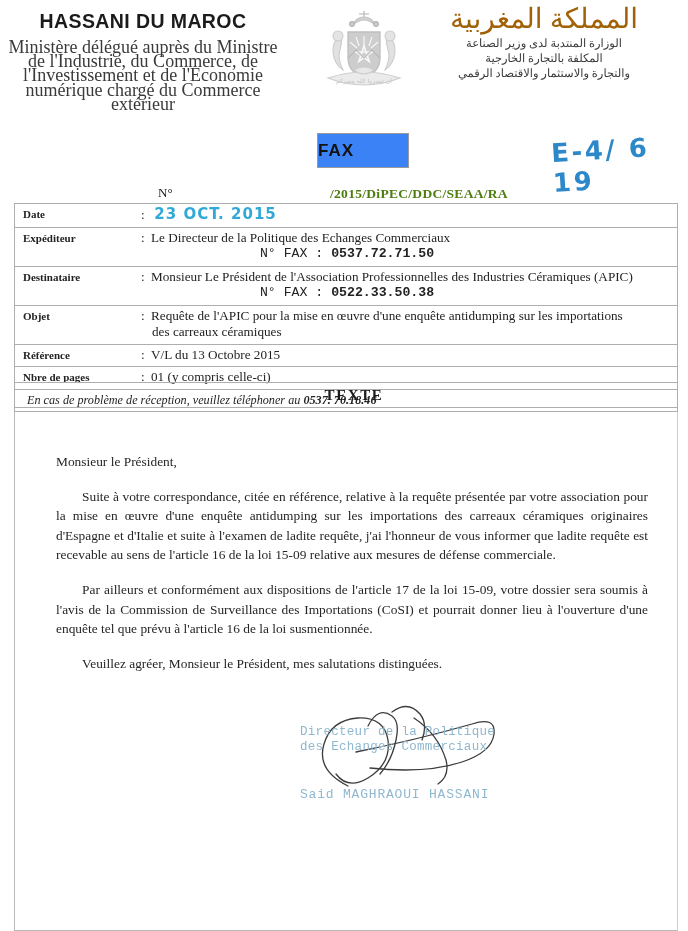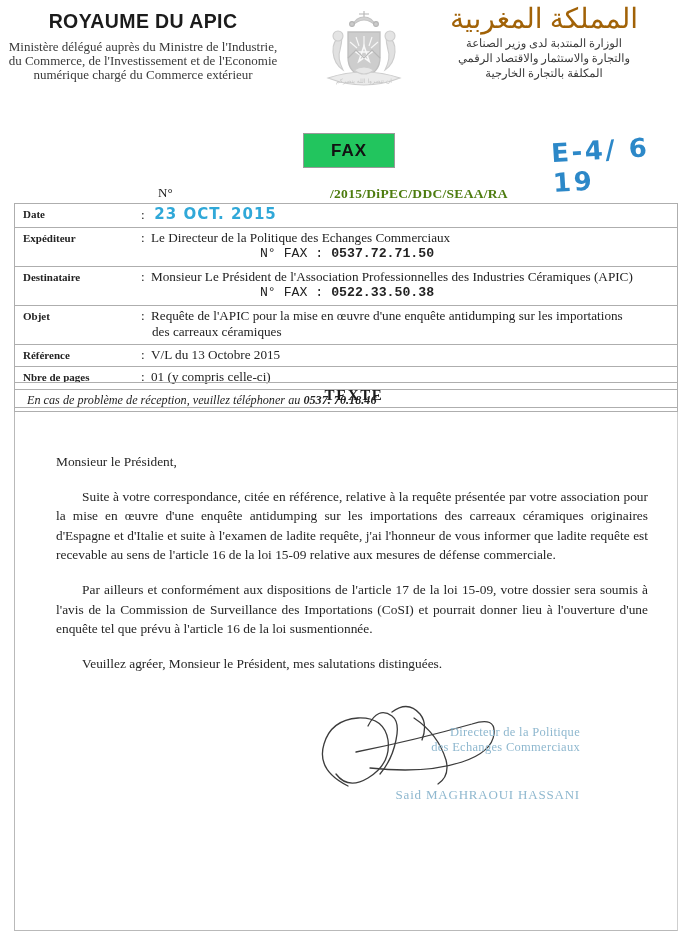--- a/index.html
+++ b/index.html
@@ -31,21 +31,21 @@
   }
   .kingdom-fr {
     font-family: "Liberation Sans", sans-serif;
     font-weight: bold;
     font-size: 19.5px;
     letter-spacing: 0.4px;
     color: #1b1b1b;
     margin-bottom: 7px;
   }
   .ministry-fr {
-    font-size: 13px;
+    font-size: 18px;
     line-height: 14.2px;
     color: #3a3a3a;
     text-align: center;
   }
   .hdr-right {
     position: absolute;
     right: 10px; top: 6px;
     width: 268px;
     text-align: center;
     direction: rtl;
@@ -66,27 +66,27 @@
     position: absolute;
     left: 312px; top: 6px;
     width: 104px; height: 96px;
     opacity: 0.44;
     filter: grayscale(100%);
   }
 
   
   .fax-box {
     position: absolute;
-    left: 303px; top: 133px;
+    left: 317px; top: 133px;
     width: 90px; height: 33px;
     border: 1.4px solid #9a9a9a;
-    background: #22c55e;
+    background: #3b82f6;
     display: flex;
     align-items: center;
-    justify-content: center;
+    justify-content: flex-start;
   }
   .fax-box span {
     font-family: "Liberation Sans", sans-serif;
     font-weight: bold;
     font-size: 17px;
     letter-spacing: 1px;
     color: #121212;
   }
 
   .ref-code {
@@ -208,23 +208,23 @@
   }
   .body-text p { margin: 0 0 15px 0; }
   .body-text p.indent { text-indent: 26px; }
   .body-text p.salut { text-indent: 26px; margin-bottom: 0; }
 
   
   .sig-block {
     position: absolute;
     left: 300px; top: 725px;
     width: 280px;
-    text-align: right;
+    text-align: left;
     color: #8fb8cf;
-    font-family: Liberation Serif, serif;
+    font-family: Liberation Mono, monospace;
   }
   .sig-title {
     font-size: 12.5px;
     line-height: 15px;
     letter-spacing: 0.3px;
   }
   .sig-name {
     margin-top: 32px;
     font-size: 13px;
     letter-spacing: 0.8px;
@@ -235,21 +235,21 @@
     width: 270px; height: 90px;
     pointer-events: none;
   }
 </style>
 </head>
 <body>
 
 <div class="header">
 
   <div class="hdr-left">
-    <div class="kingdom-fr">ROYAUME DU APIC</div>
+    <div class="kingdom-fr">HASSANI DU MAROC</div>
     <div class="ministry-fr">Ministère délégué auprès du Ministre de l'Industrie, du Commerce, de l'Investissement et de l'Economie numérique chargé du Commerce extérieur</div>
   </div>
 
   <div class="emblem">
     <svg viewBox="0 0 104 96" width="104" height="96" aria-hidden="true">
       <g fill="none" stroke="#555" stroke-width="1.1">
 
         <path d="M52 5 L52 12 M47 8 L57 8"></path>
         <path d="M40 20 q12 -12 24 0 q-4 -9 -12 -9 q-8 0 -12 9 z" fill="#9a9a9a" stroke="#777"></path>
         <circle cx="40" cy="18" r="2.4" fill="#8a8a8a"></circle>
@@ -277,22 +277,22 @@
         <path d="M16 72 q36 -12 72 0 q-36 14 -72 0 z" fill="#d2d2d2" stroke="#8d8d8d"></path>
         <path d="M42 64 q10 -6 20 0 q-10 8 -20 0 z" fill="#cacaca" stroke="#909090"></path>
       </g>
       <text x="52" y="77" font-size="6" fill="#7d7d7d" text-anchor="middle" font-family="DejaVu Sans, sans-serif">ان تنصروا الله ينصركم</text>
     </svg>
   </div>
 
   <div class="hdr-right">
     <div class="kingdom-ar">المملكة المغربية</div>
     <div class="ministry-ar">الوزارة المنتدبة لدى وزير الصناعة</div>
+    <div class="ministry-ar">المكلفة بالتجارة الخارجية</div>
     <div class="ministry-ar">والتجارة والاستثمار والاقتصاد الرقمي</div>
-    <div class="ministry-ar">المكلفة بالتجارة الخارجية</div>
   </div>
 </div>
 
 <div class="fax-box">
   <span>FAX</span>
 </div>
 
 <div class="hand-annot">E-4/ 6 19</div>
 
 <div class="num-label">N°</div>

